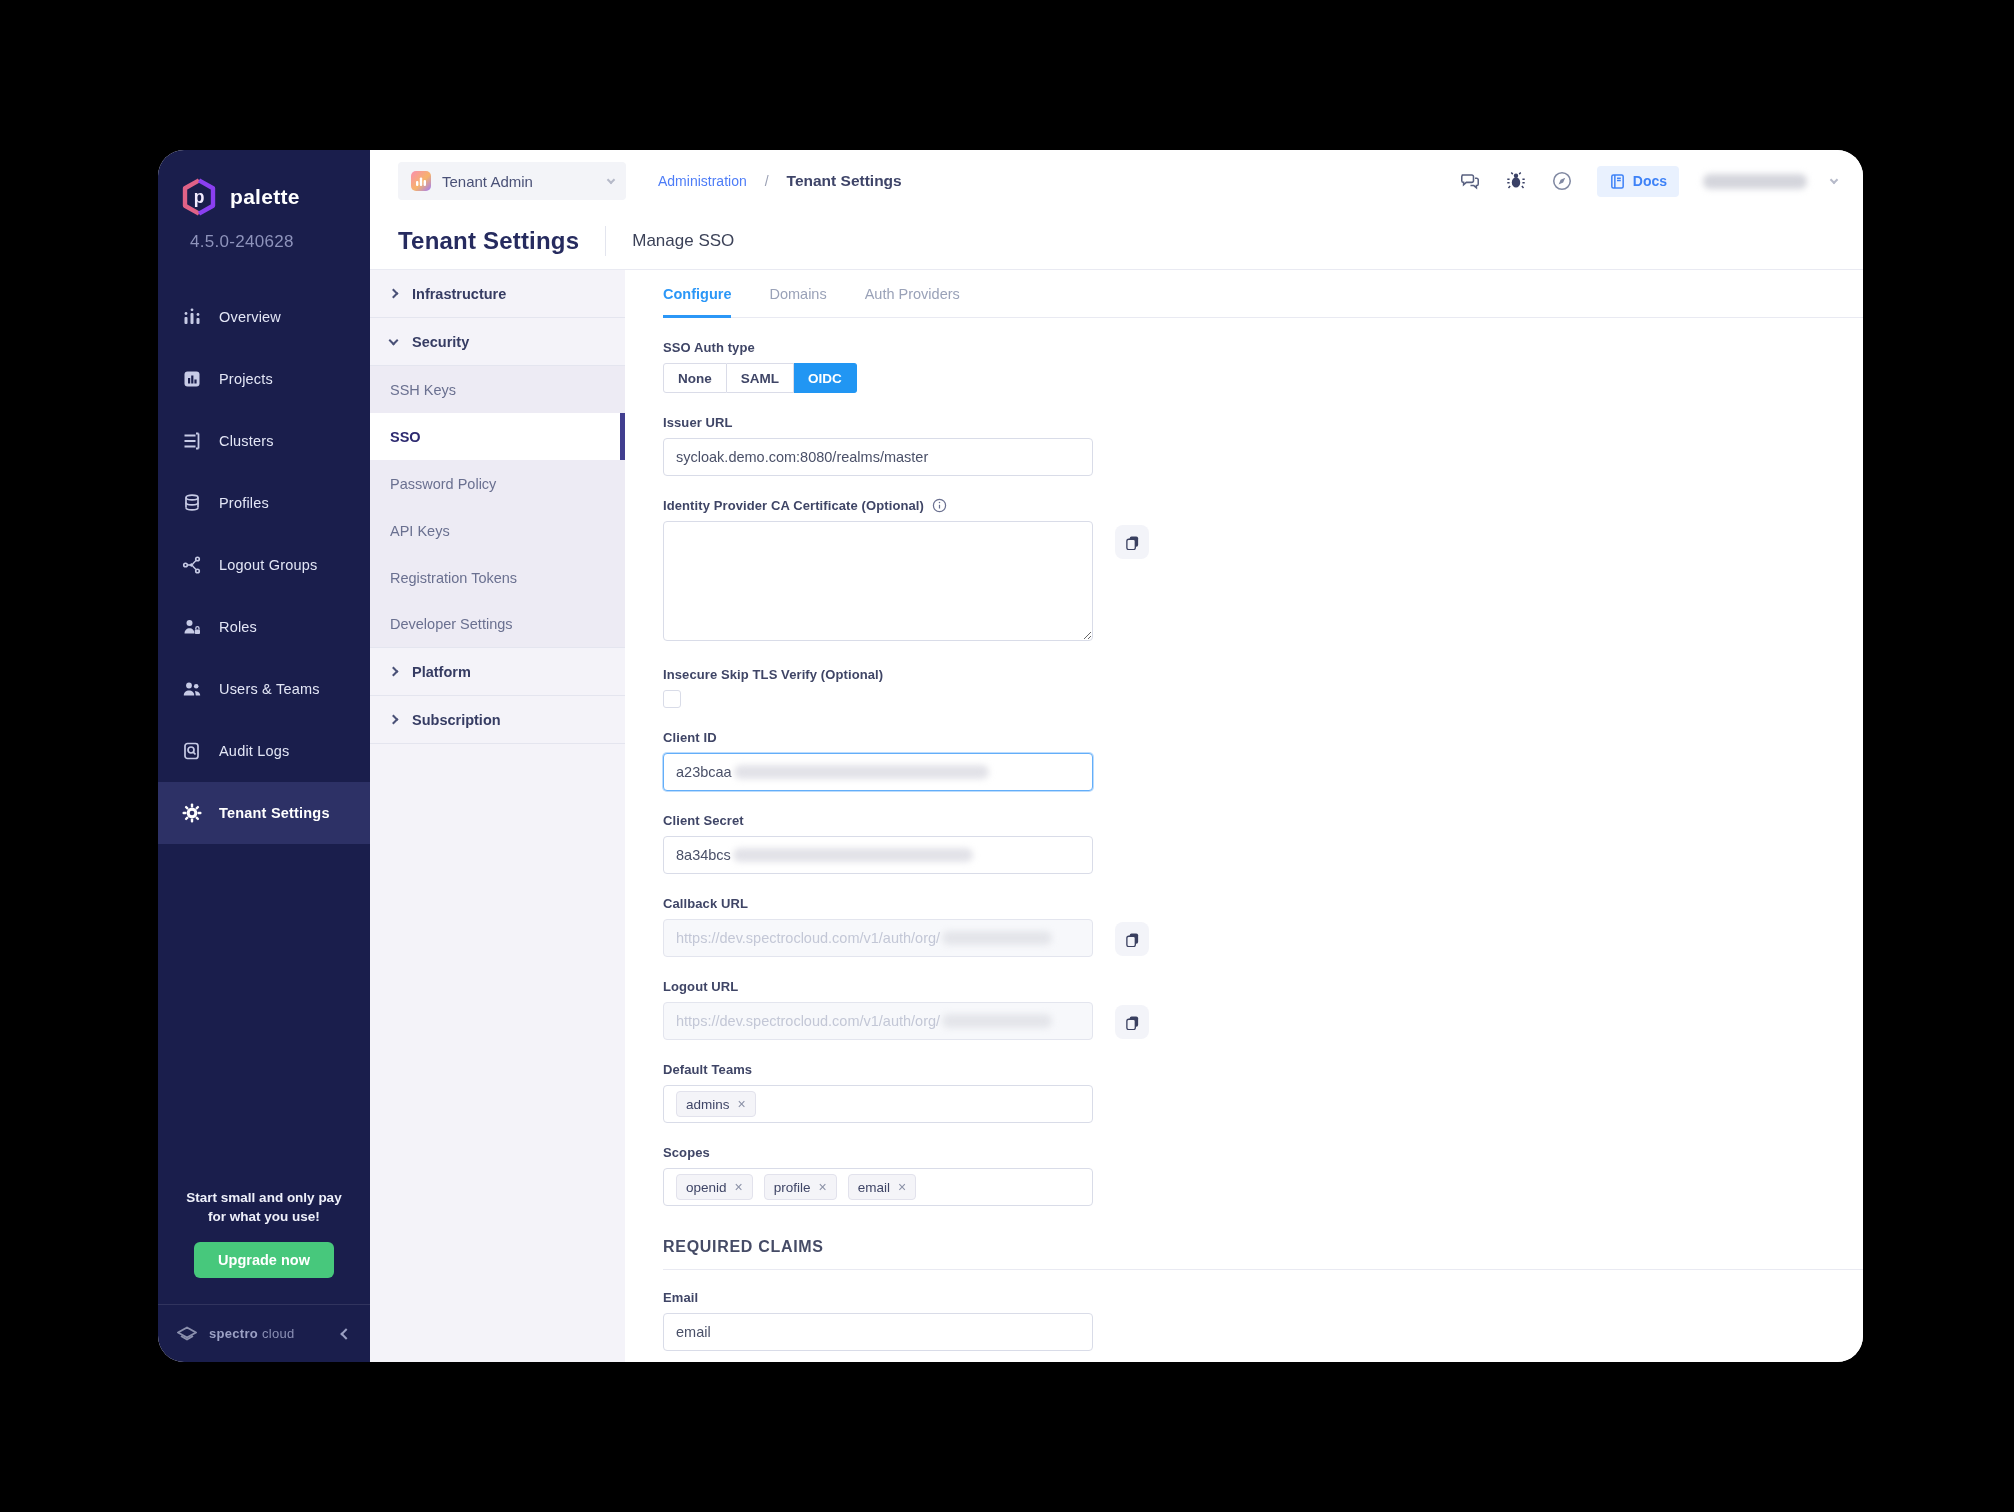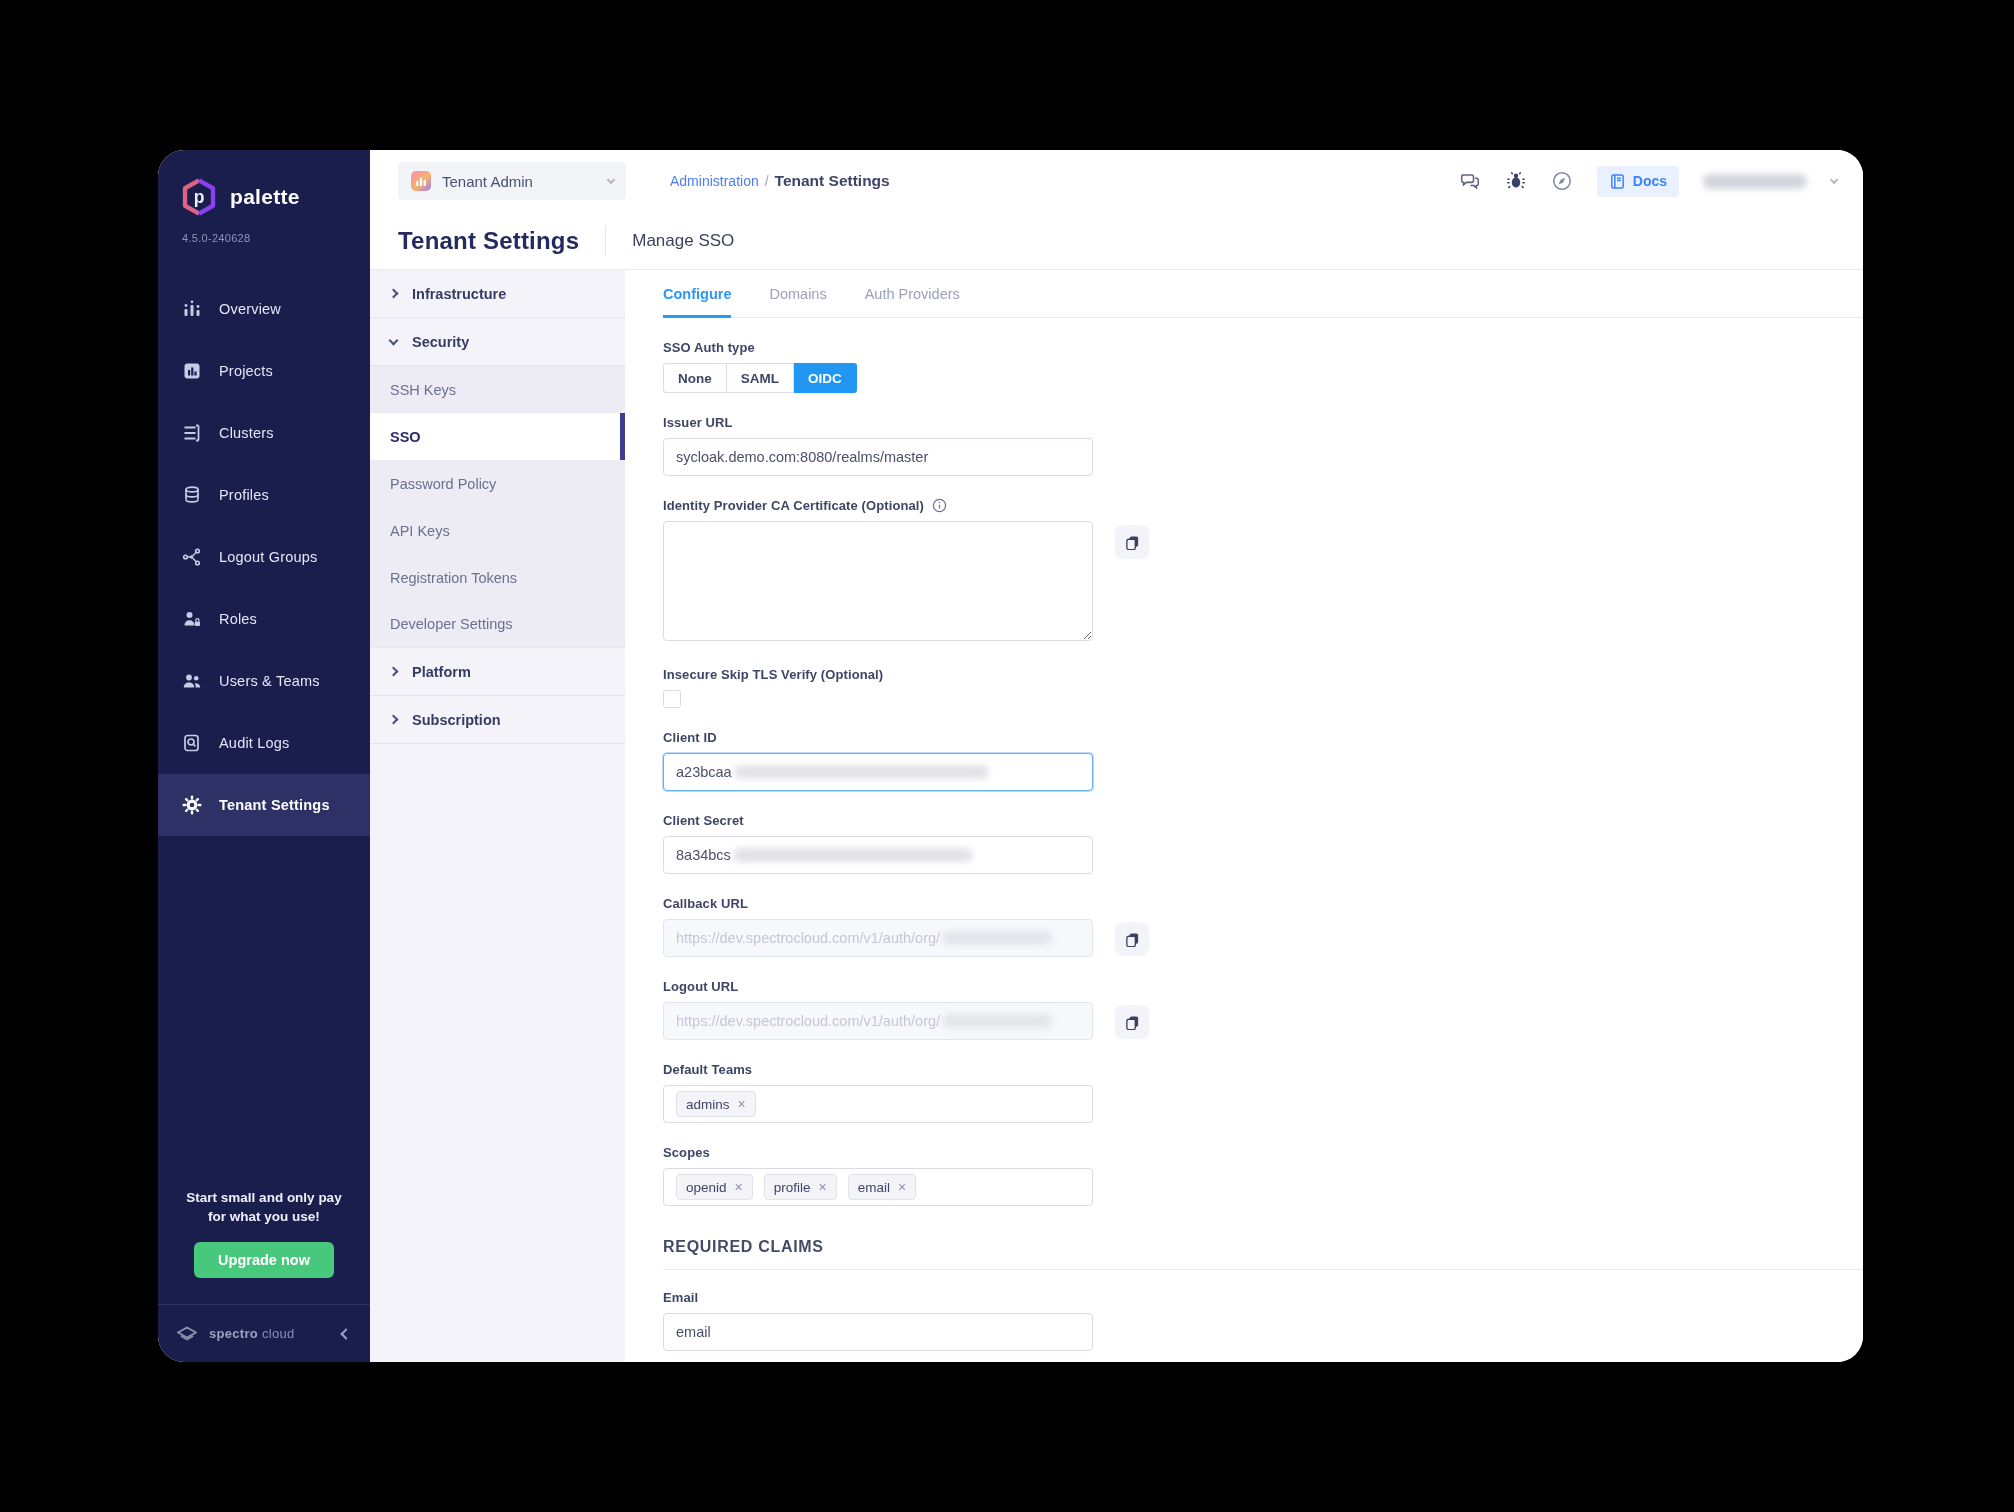--- a/index.html
+++ b/index.html
@@ -4,21 +4,21 @@
 <style>
   * { margin:0; padding:0; box-sizing:border-box; }
   html,body { width:2014px; height:1512px; background:#000; font-family:"Liberation Sans", sans-serif; }
   .window { position:absolute; left:158px; top:150px; width:1705px; height:1212px;
             background:#fff; border-radius:26px; overflow:hidden; display:flex; }
 
   
   .sidebar { width:212px; flex:0 0 212px; background:#1a1e4c; color:#fff; display:flex; flex-direction:column; }
   .logo-row { display:flex; align-items:center; gap:10px; padding:26px 0 0 20px; }
   .logo-text { font-size:21px; font-weight:700; letter-spacing:.3px; color:#fff; }
-  .version { font-size:11px; color:#8e93bb; padding:14px 0 0 24px; letter-spacing:.3px; }
+  .version { font-size:17px; color:#8e93bb; padding:14px 0 0 32px; letter-spacing:.3px; }
   .side-nav { margin-top:34px; display:flex; flex-direction:column; }
   .nav-item { height:62px; display:flex; align-items:center; gap:17px; padding-left:24px; cursor:pointer; }
   .nav-item .lbl { font-size:14.5px; color:#e3e6f6; font-weight:500; letter-spacing:.2px;text-align:center; }
   .nav-item.active { background:#2d3166; }
   .nav-item.active .lbl { font-weight:700; color:#fff; }
   .nav-ic { width:20px; height:20px; display:inline-flex; }
   .promo { margin-top:auto; text-align:center; padding:0 14px; }
   .promo-line { font-size:13.5px; font-weight:600; color:#eef0fa; line-height:19px; }
   .upgrade-btn { margin:16px auto 26px; display:block; background:#47c87c; color:#fff; font-weight:700;
                  font-size:14.5px; border:none; border-radius:6px; padding:10px 24px; cursor:pointer; }
@@ -27,21 +27,21 @@
   .brand { font-size:13px; color:#8b90b5; letter-spacing:.3px; }
   .brand b { color:#9ba0c4; font-weight:700; }
   .collapse { margin-left:auto; cursor:pointer; display:inline-flex; padding:4px; }
 
   
   .main { flex:1; display:flex; flex-direction:column; min-width:0; }
   .topbar { height:62px; display:flex; align-items:center; padding:0 26px 0 28px; background:#fff; }
   .scope-pill { display:flex; align-items:center; gap:10px; background:#f3f4f8; border-radius:4px;
                 height:38px; padding:0 12px; width:228px; cursor:pointer; }
   .scope-pill .lbl { font-size:15px; color:#4a5177; font-weight:500; flex:1; }
-  .crumbs { display:flex; align-items:center; gap:6px; margin-left:44px; }
+  .crumbs { display:flex; align-items:center; gap:18px; margin-left:32px; }
   .crumb-link { font-size:14px; color:#4e7df7; font-weight:500; cursor:pointer; }
   .crumb-sep { font-size:14px; color:#9aa0b4; }
   .crumb-cur { font-size:15.5px; color:#3e4468; font-weight:700; }
   .top-right { margin-left:auto; display:flex; align-items:center; gap:24px; }
   .icon-btn { display:inline-flex; cursor:pointer; }
   .docs-chip { display:flex; align-items:center; gap:7px; background:#e9f1fe; border-radius:4px;
                padding:7px 12px; cursor:pointer; }
   .docs-chip .lbl { font-size:14px; font-weight:700; color:#3e82f7; }
   .blur-name { width:104px; height:15px; border-radius:7px; background:#d4d5dc; filter:blur(3px); }
 

